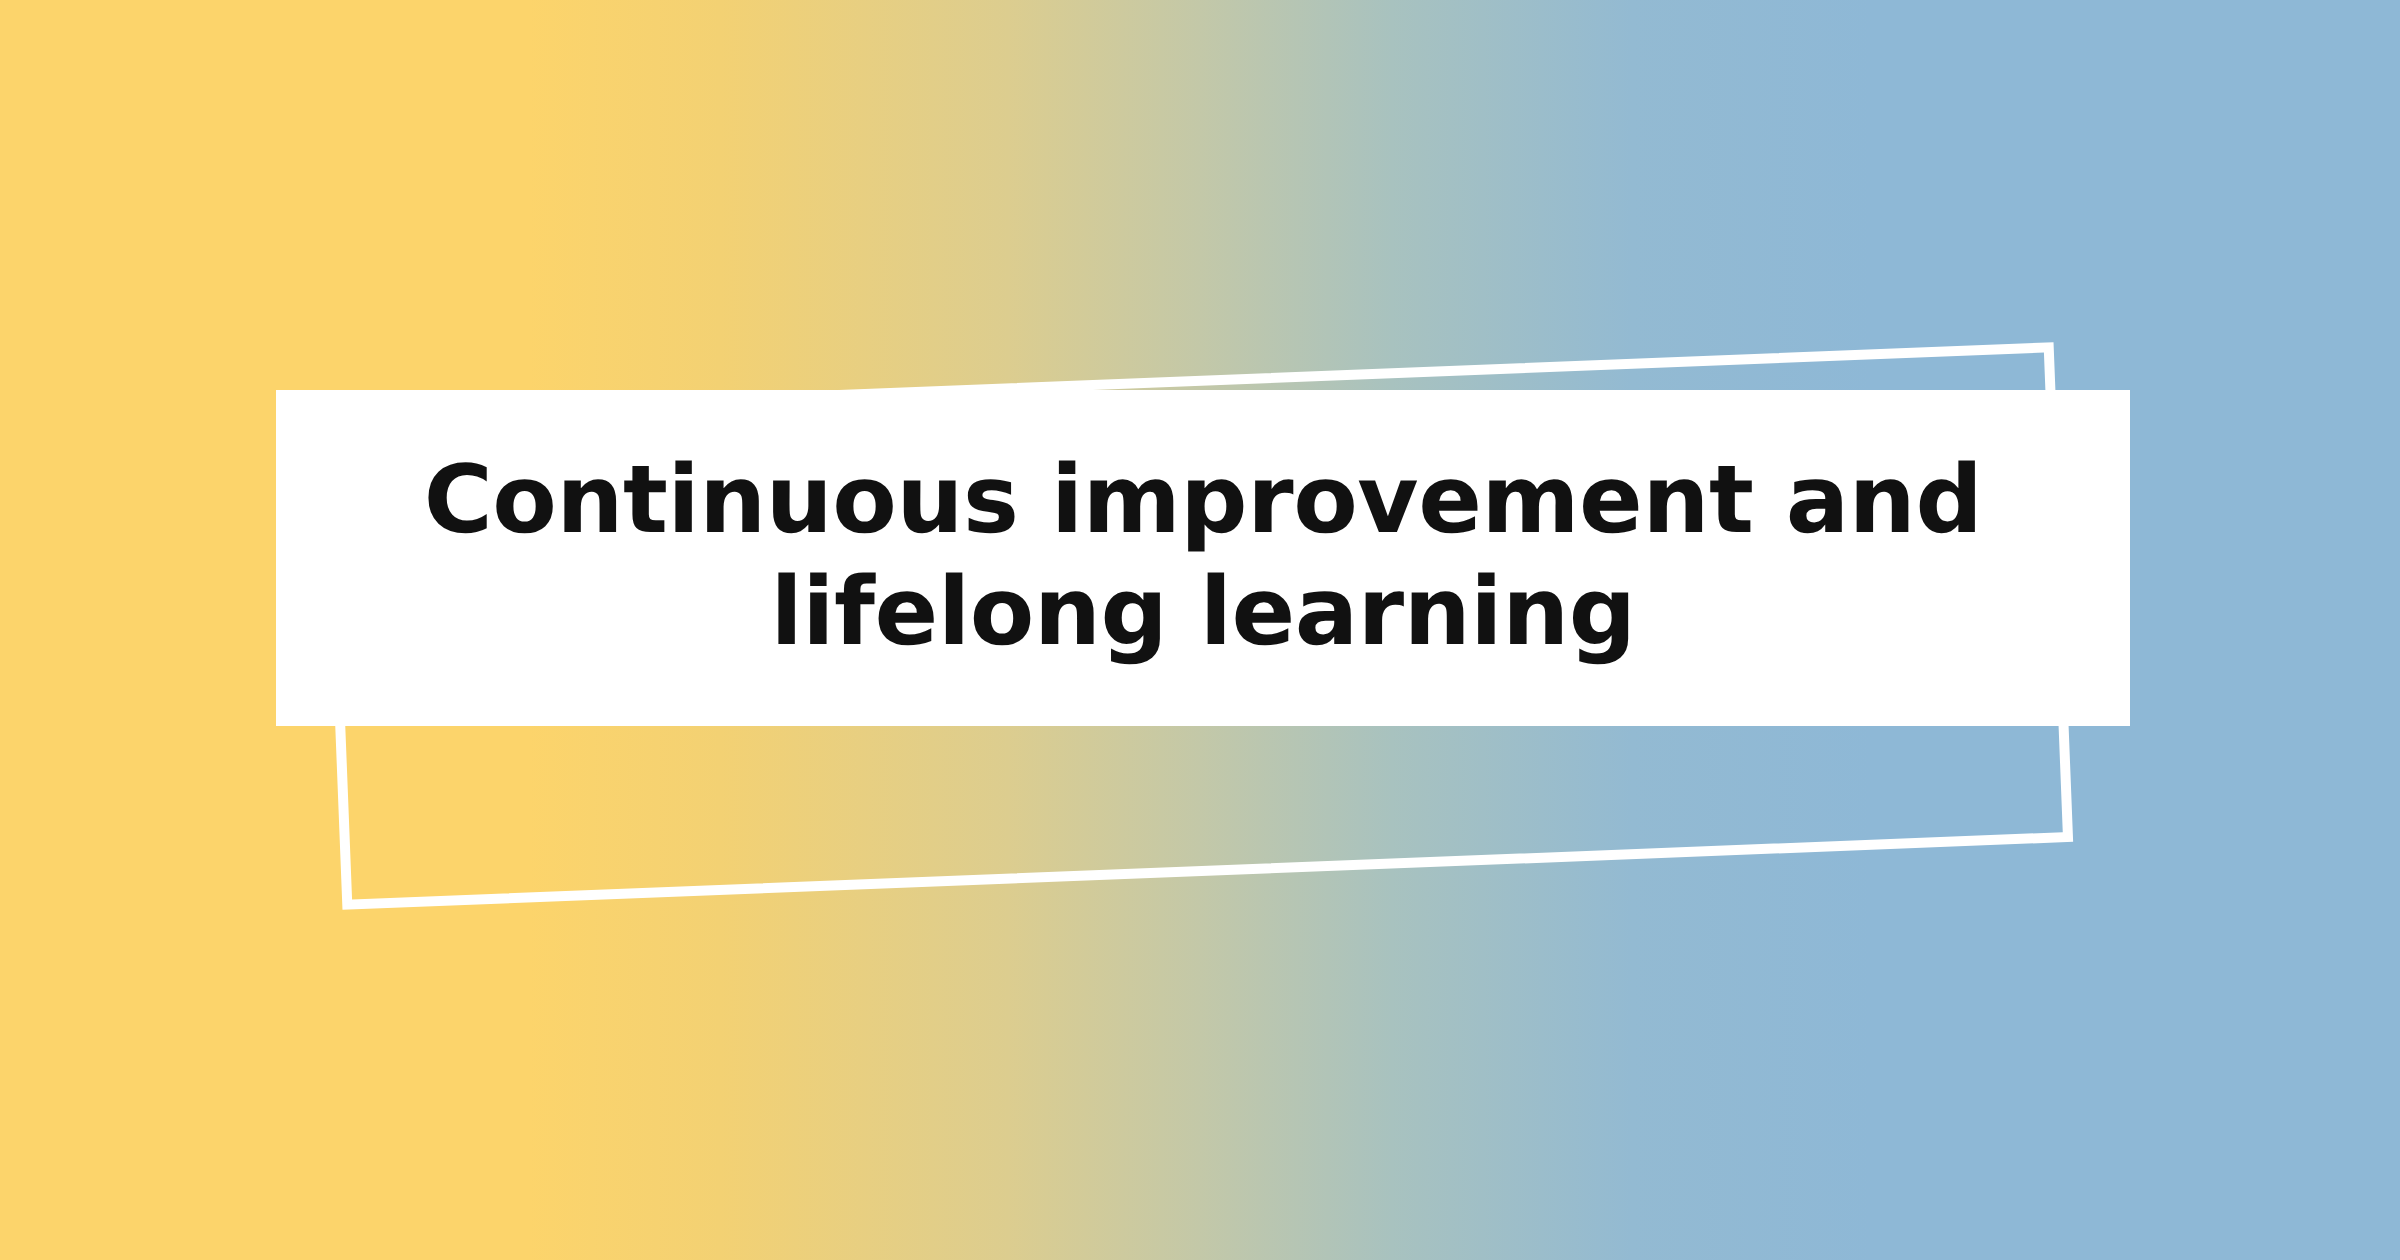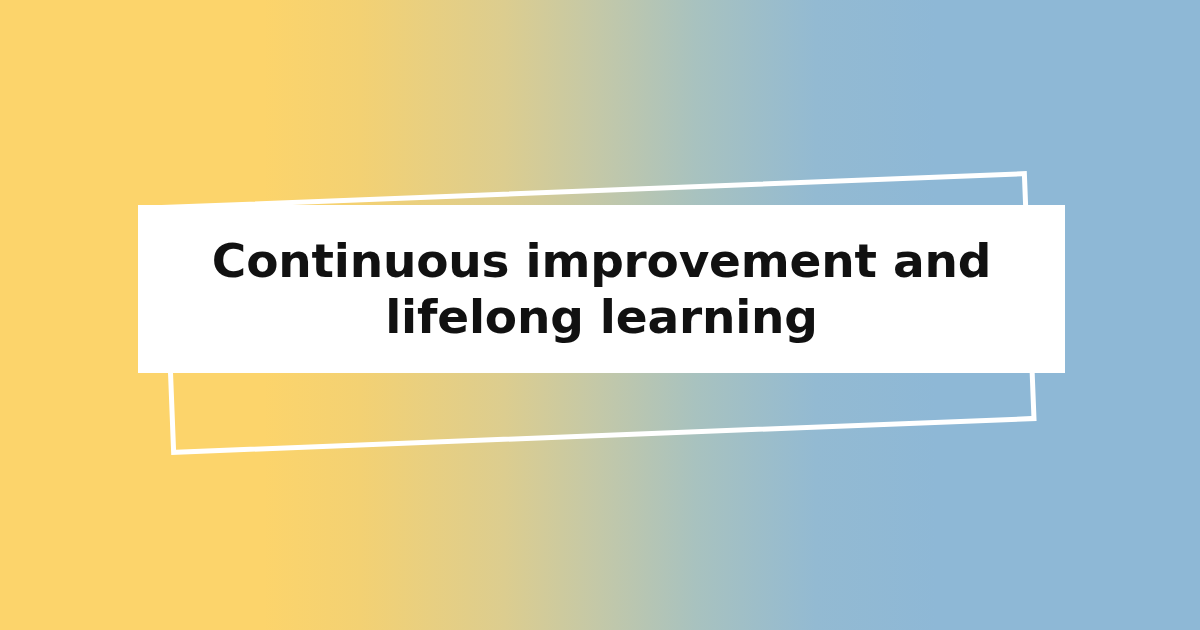--- a/index.html
+++ b/index.html
@@ -42,21 +42,21 @@
     box-sizing: border-box;
     transform: rotate(-2.25deg);
     transform-origin: 50% 50%;
     background: transparent;
   }
 
   
   #content-card {
     position: absolute;
     left: 138px;
-    top: 205px;
+    top: 195px;
     width: 927px;
     height: 168px;
     background: #ffffff;
     box-sizing: border-box;
     display: flex;
     align-items: center;
     justify-content: center;
   }
 
   #headline {

